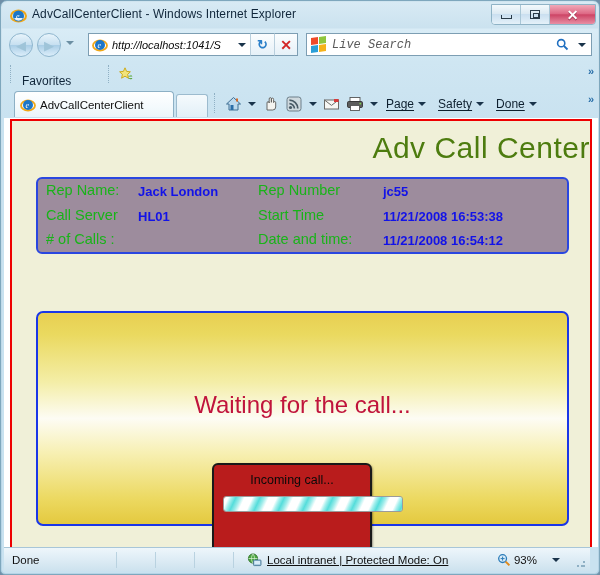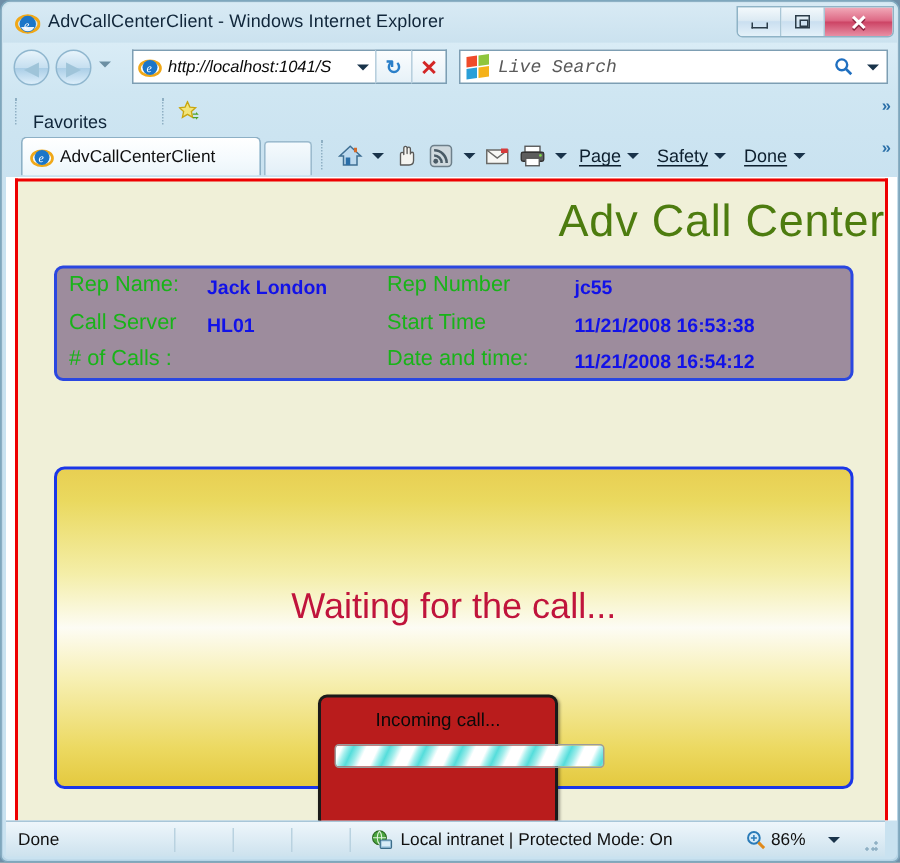--- a/index.html
+++ b/index.html
@@ -288,21 +288,21 @@
     border-top: 1px solid #a8c6d8;
     display: flex; align-items: center;
   }
   #status-text { font-size: 11.5px; color: #101010; margin-left: 8px; width: 104px; }
   .status-sep { width: 1px; height: 16px; border-left: 1px solid #b9d2e0; }
   .status-cell { width: 38px; height: 16px; }
   #status-zone {
     position: absolute; left: 243px; display: flex; align-items: center; gap: 5px;
   }
   #zone-icon { width: 15px; height: 14px; position: relative; }
-  #status-zone-text { font-size: 11.5px; color: #101010; white-space: nowrap; }
+  #status-zone-text { font-size: 11.5px; color: #101010; white-space: nowrap; text-decoration: underline; }
   #status-zoom {
     position: absolute; right: 30px; display: flex; align-items: center; gap: 3px;
   }
   #zoom-icon { width: 14px; height: 14px; }
   #zoom-text { font-size: 11.5px; color: #101010; }
   #zoom-caret { margin-left: 12px; }
   #status-grip {
     position: absolute; right: 4px; bottom: 3px; width: 10px; height: 10px;
     background-image:
       radial-gradient(circle at 2px 8px, #8fb0c4 1px, transparent 1.2px),
@@ -543,21 +543,21 @@
       <span id="status-zone-text">Local intranet | Protected Mode: On</span>
     </span>
 
     <span id="status-zoom">
       <svg id="zoom-icon" width="14" height="14" viewBox="0 0 14 14">
         <circle cx="5.6" cy="5.6" r="3.9" fill="#d8ecf9" stroke="#2a7bb8" stroke-width="1.3"></circle>
         <line x1="8.6" y1="8.6" x2="12.4" y2="12.4" stroke="#e08a1c" stroke-width="2"></line>
         <line x1="3.6" y1="5.6" x2="7.6" y2="5.6" stroke="#2a7bb8" stroke-width="1"></line>
         <line x1="5.6" y1="3.6" x2="5.6" y2="7.6" stroke="#2a7bb8" stroke-width="1"></line>
       </svg>
-      <span id="zoom-text">86%</span>
+      <span id="zoom-text">93%</span>
       <span id="zoom-caret" class="caret-dark"></span>
     </span>
 
     <span id="status-grip"></span>
   </div>
 
 </div>
 </div>
 
 </body></html>

